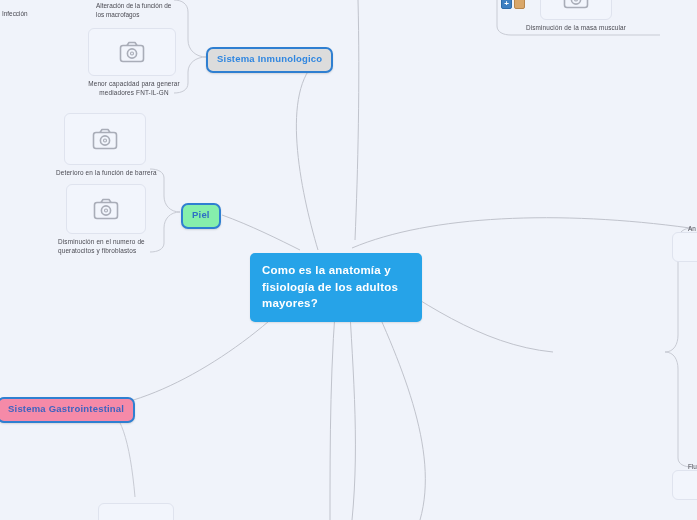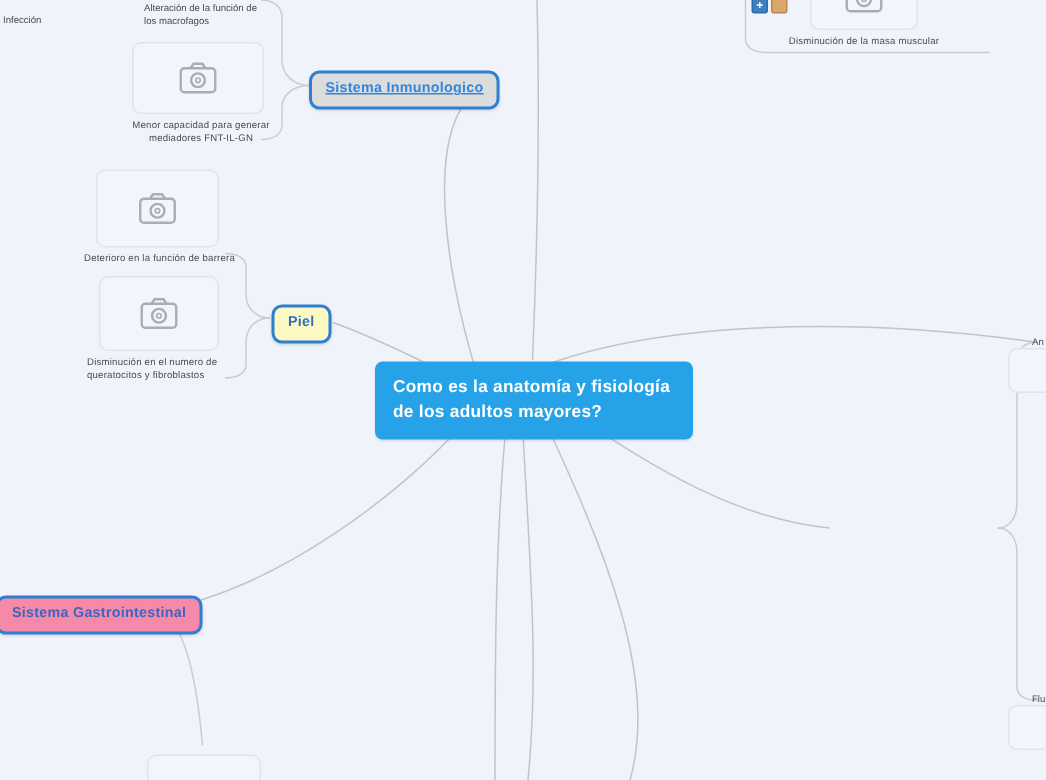--- a/index.html
+++ b/index.html
@@ -47,21 +47,21 @@
   .node-branch {
     border: 2px solid #2f7fd1;
     font-size: 9.5px;
     padding: 5px 9px 6px 9px;
     color: #3b6fb5;
     box-shadow: 0 1px 2px rgba(0,0,0,.13);
     text-align: center;
   }
   .fill-silver { background: #dcdcdc; color: #2f86e0; }
   .fill-blue   { background: #cfe7fa; color: #2f86e0; }
-  .fill-violet { background: #fef9c3; color: #2f6fc4; }
+  .fill-violet { background: #86efac; color: #2f6fc4; }
   .fill-pink   { background: #f58aa8; color: #3f63c0; }
 
   
   .leaf {
     position: absolute;
   }
   .ph {
     background: #f2f5fc;
     border: 1px solid #dfe3ee;
     border-radius: 6px;
@@ -147,23 +147,23 @@
 
       <path d="M665,352 C674,352 678,344 678,335 L678,240 C678,232 684,228 692,228" stroke="#c8cbd4"></path>
       <path d="M665,352 C674,352 678,360 678,369 L678,458 C678,464 684,467 692,467" stroke="#c8cbd4"></path>
 
       <path d="M104,407 C120,410 130,440 135,497" stroke="#c8cbd4"></path>
 
       <path d="M497,0 L497,26 C497,32 503,35 511,35 L660,35" stroke="#c8cbd4"></path>
     </g>
   </svg>
 
-  <div class="node node-root" style="left:250px; top:241px; width:212px;">Como es la anatomía y fisiología de los adultos mayores?</div>
-
-  <div class="node node-branch fill-silver" style="left:206px; top:47px;text-decoration:underline;">Sistema Inmunologico</div>
+  <div class="node node-root" style="left:250px; top:253px; width:172px;">Como es la anatomía y fisiología de los adultos mayores?</div>
+
+  <div class="node node-branch fill-silver" style="left:206px; top:47px;">Sistema Inmunologico</div>
 
   <div class="node node-branch fill-violet" style="left:181px; top:203px;">Piel</div>
 
 
   <div class="node node-branch fill-pink" style="left:-3px; top:397px;">Sistema Gastrointestinal</div>
 
   <div class="text-only" style="left:2px; top:9px;">Infección</div>
 
   <div class="text-only" style="left:96px; top:1px;">Alteración de la función de
 los macrofagos</div>

